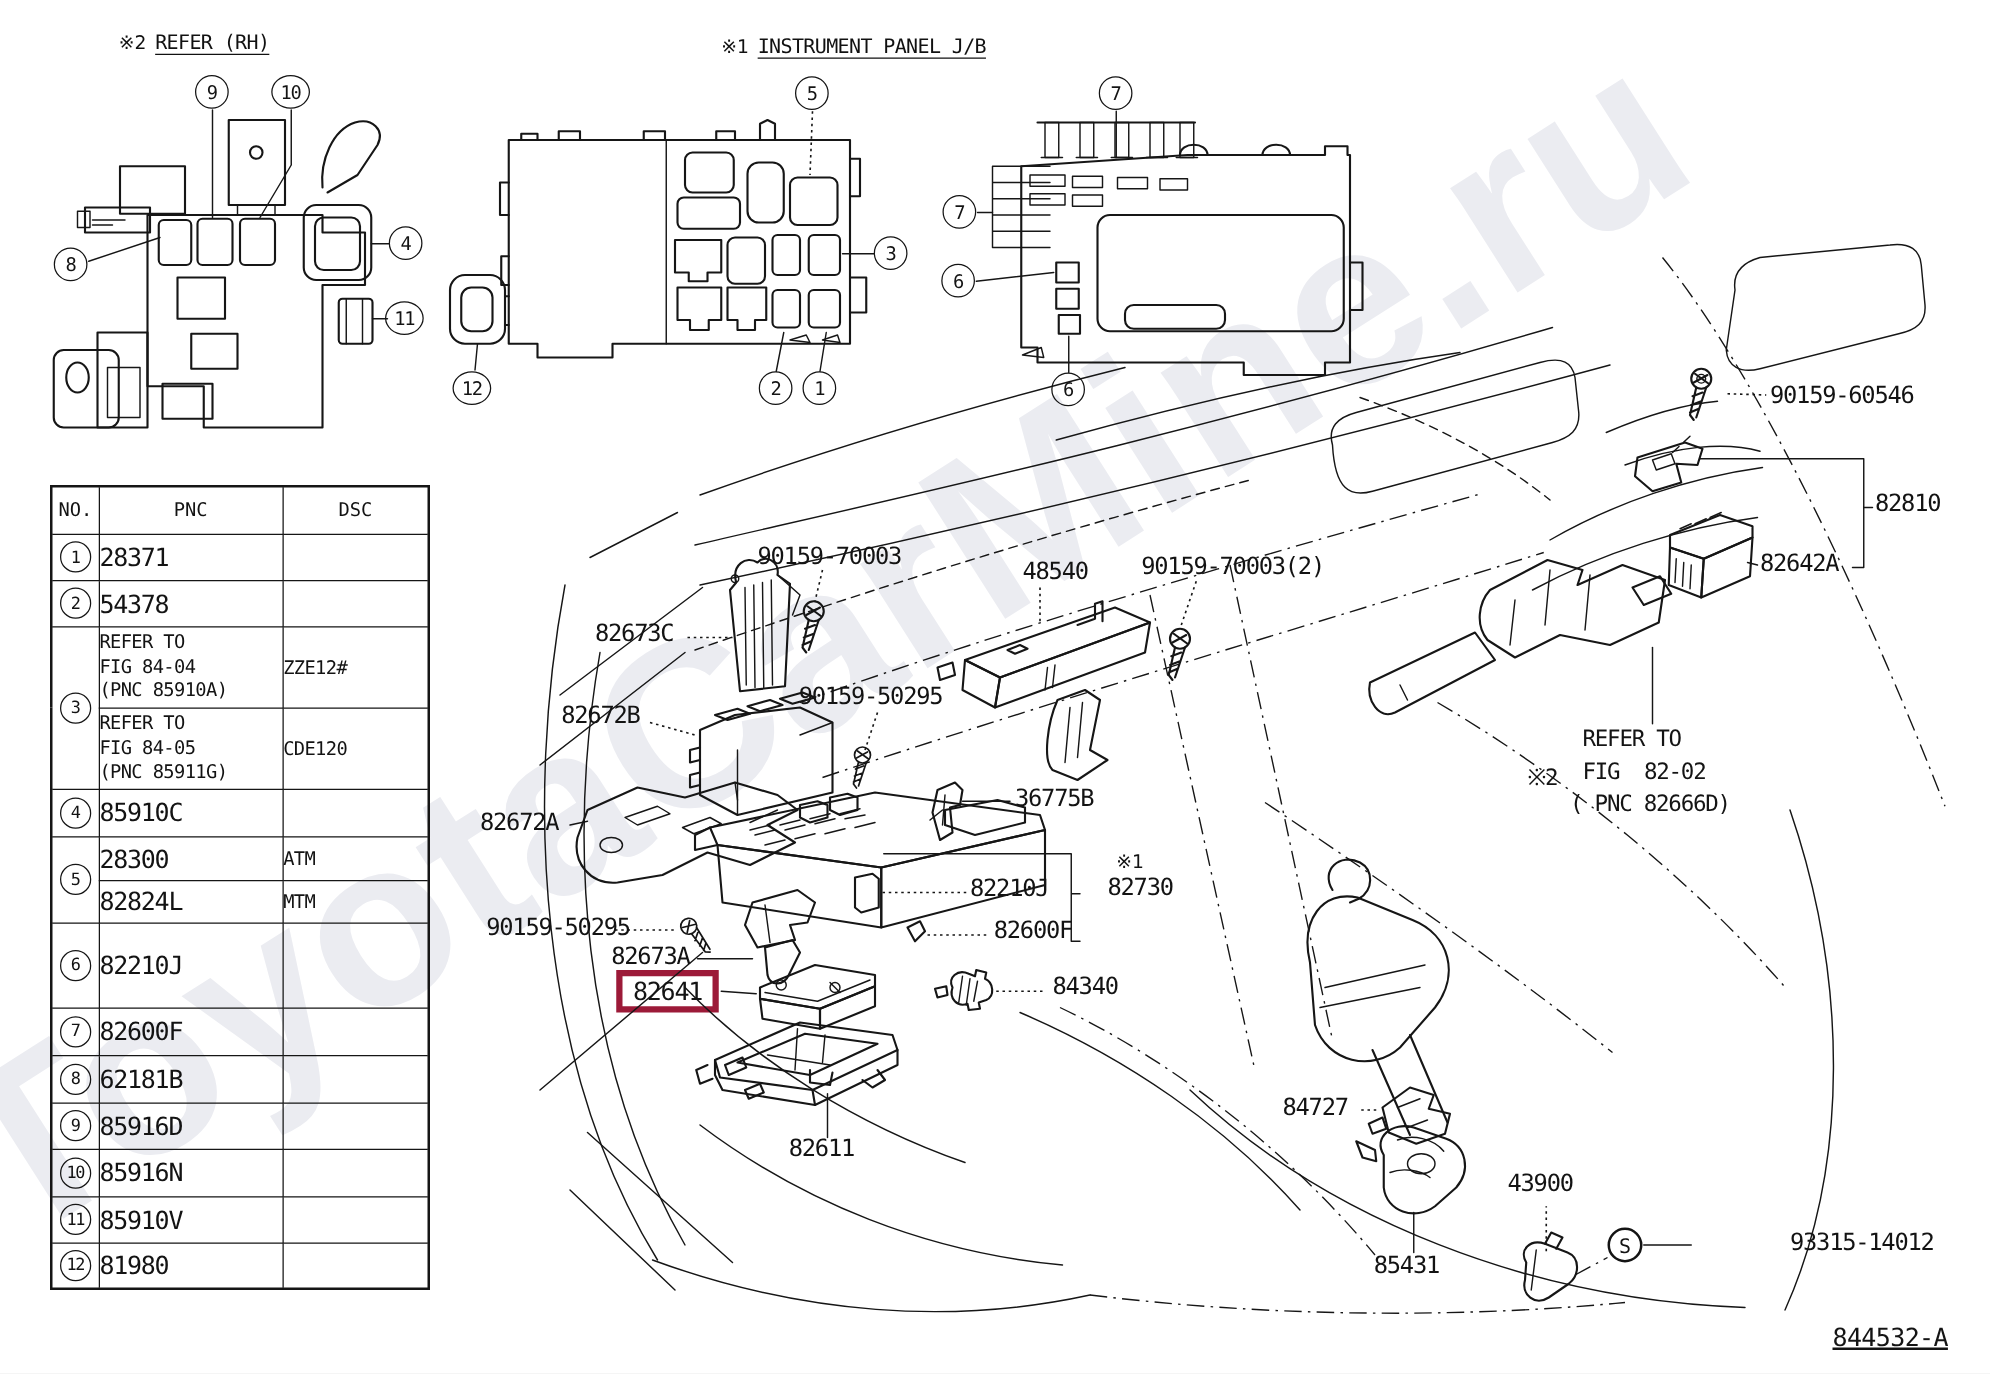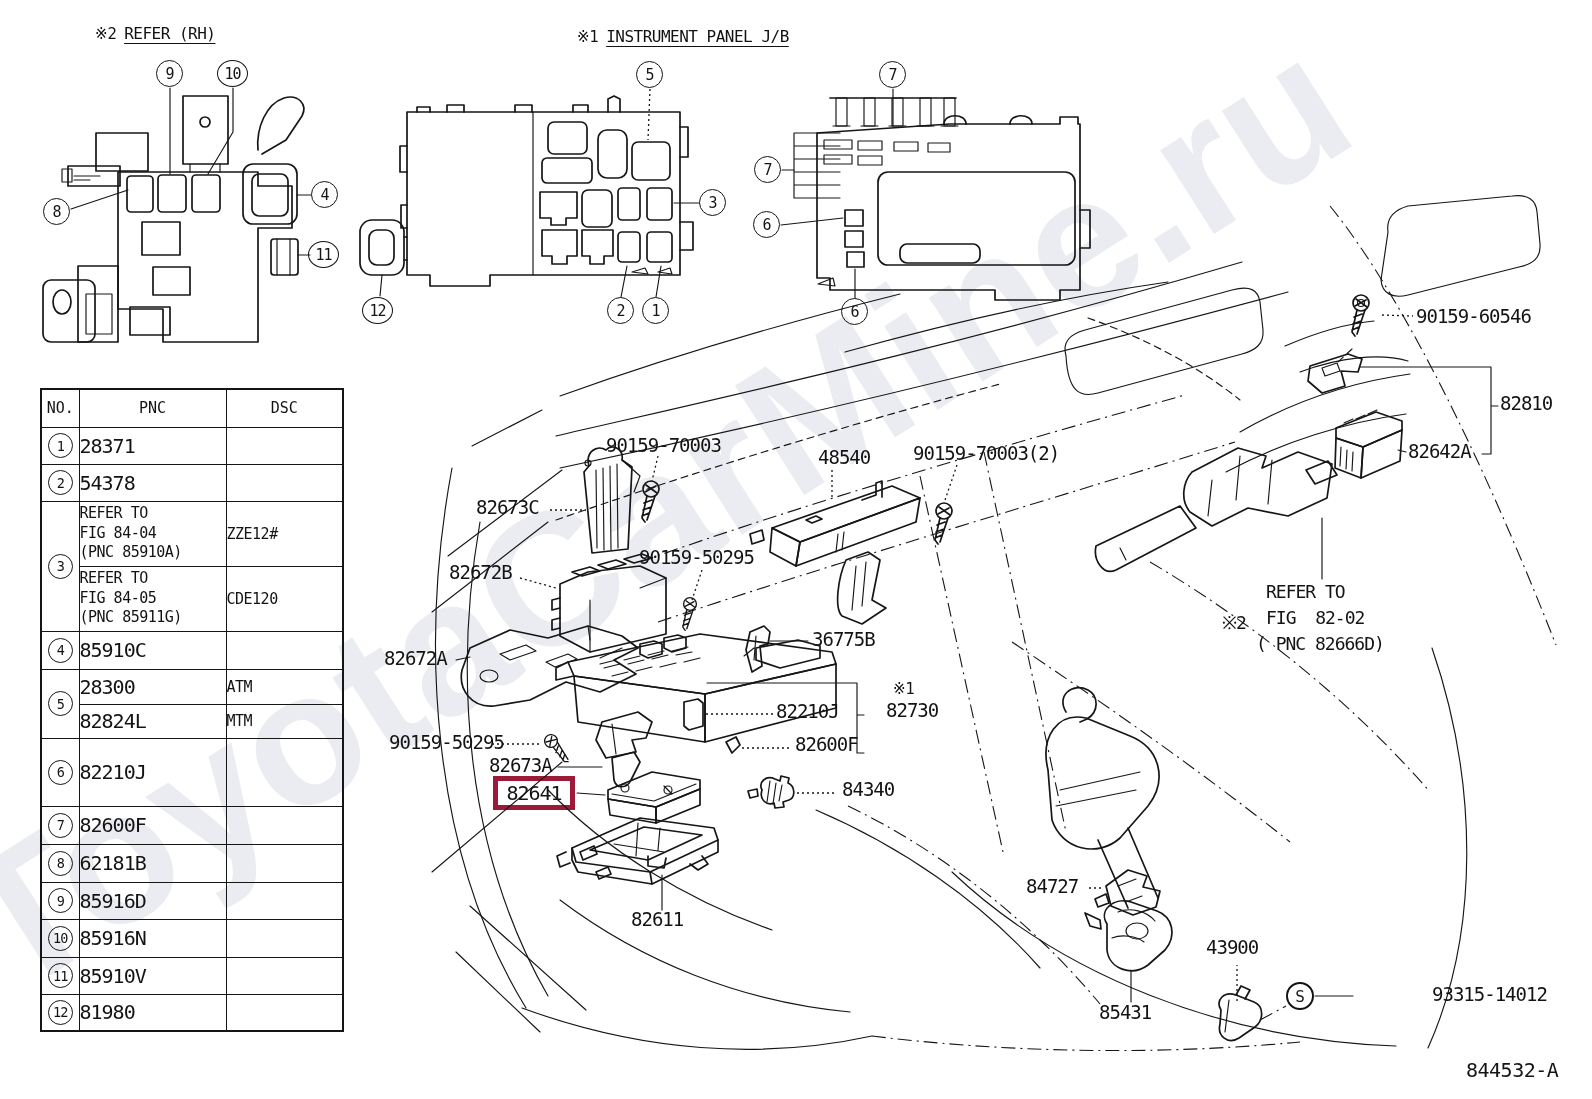--- a/index.html
+++ b/index.html
@@ -44,21 +44,21 @@
   #ptable th{font-size:15px;font-weight:normal;letter-spacing:0;}
   .pnc{font-size:20px;letter-spacing:-1px;padding-left:8px;text-align:left;}
   .dsc{font-size:15px;letter-spacing:-0.5px;padding-left:8px;text-align:left;}
   .multiline{font-size:15px;letter-spacing:-0.5px;line-height:1.3;padding-left:6px;text-align:left;
       white-space:pre-line;}
   .nocell{text-align:center;}
   .cnum{display:inline-flex;box-sizing:border-box;min-width:25px;height:25px;padding:0 2px;
       border:1.5px solid #151515;border-radius:50%;align-items:center;justify-content:center;
       font-size:13.5px;letter-spacing:-1px;}
   #footer-code{position:absolute;left:1466px;top:1058px;font:20px "DejaVu Sans Mono",monospace;
-      letter-spacing:-0.5px;z-index:2;}
+      letter-spacing:-0.5px;z-index:2;text-decoration:underline;}
 </style>
 </head>
 <body>
 
 <div id="stage">
 
   <div id="wm">ToyotaCarMine.ru</div>
 
   <svg id="art" width="1592" height="1099" viewBox="0 0 1592 1099">
     <defs>

